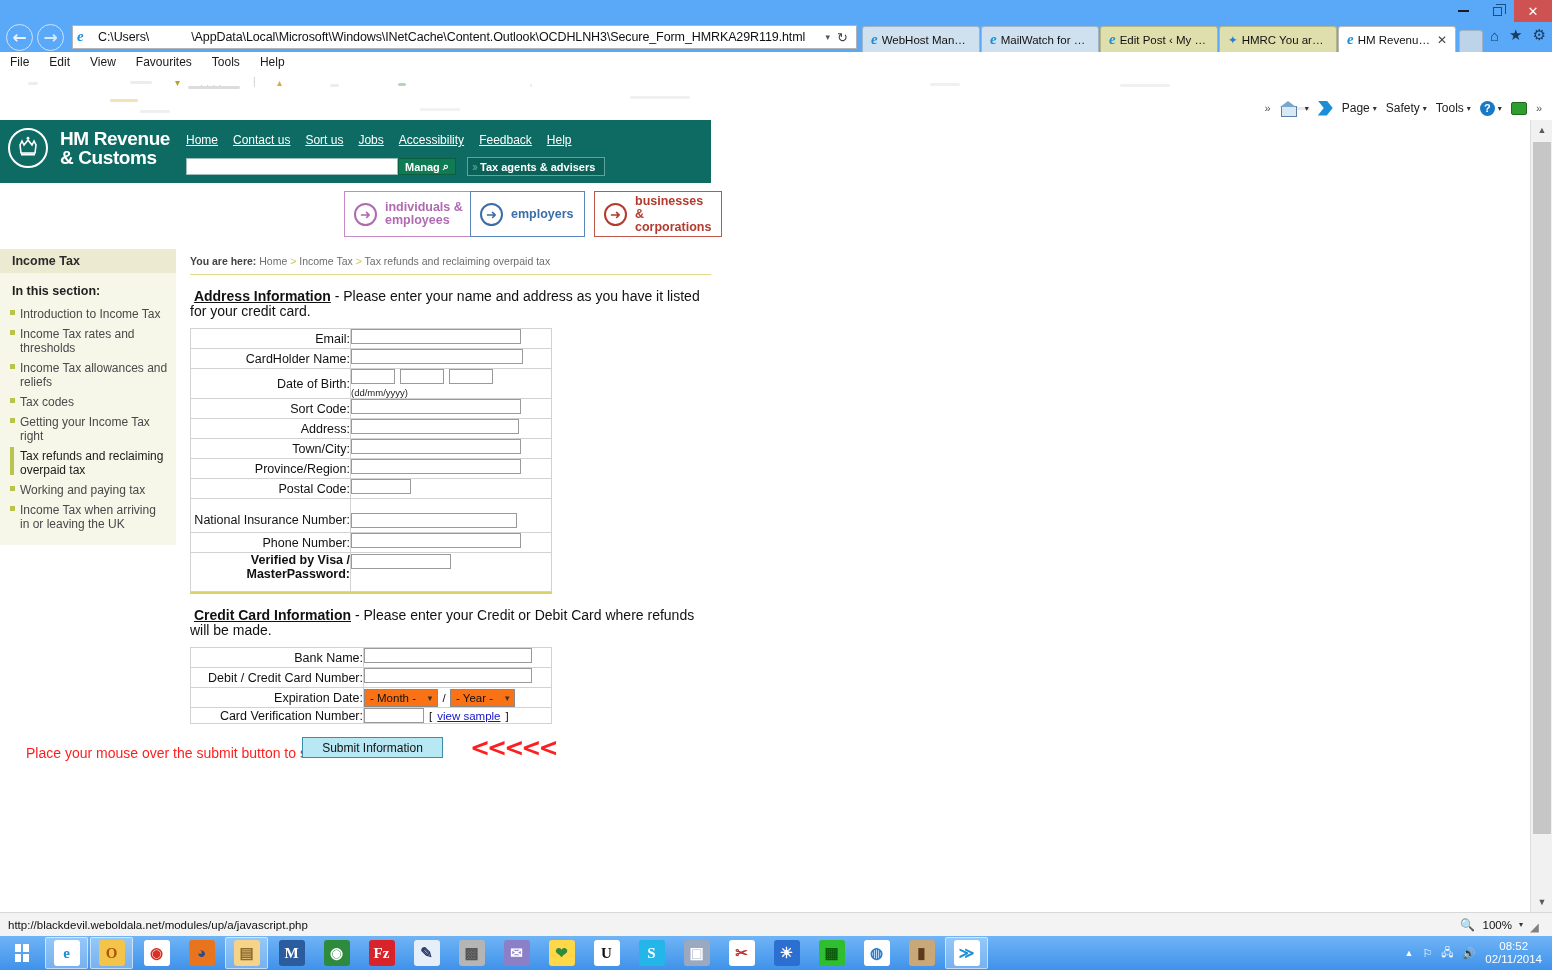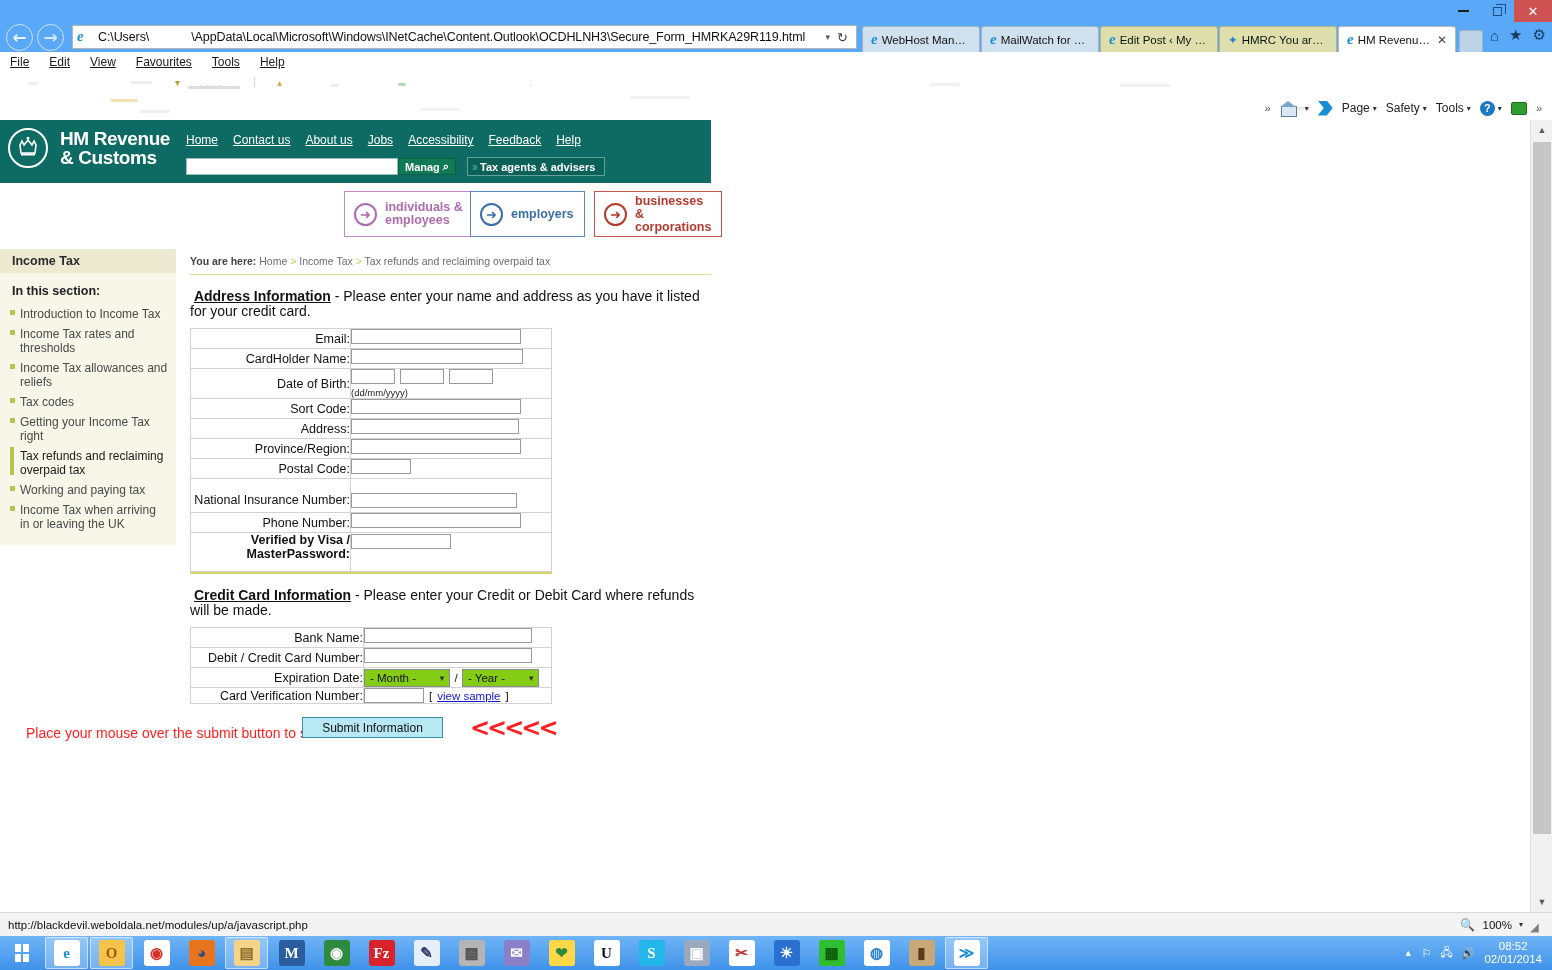--- a/index.html
+++ b/index.html
@@ -87,21 +87,21 @@
     position:absolute; right:6px; top:26px; display:flex; gap:10px; align-items:center;
     color:#163e63; font-size:15px;
   }
 
   
   .menubar {
     position:absolute; left:0; top:52px; width:1552px; height:20px;
     background:#ffffff; display:flex; align-items:center; padding-left:10px;
     font-size:12px; color:#1a1a1a;
   }
-  .menubar span { margin-right:20px;text-decoration:underline; }
+  .menubar span { margin-right:20px; }
 
   
   .favbar {
     position:absolute; left:0; top:72px; width:1552px; height:48px;
     background:#ffffff; overflow:hidden;
   }
   .ghost { position:absolute; color:#c9c9c9; font-size:10px; white-space:nowrap; }
   .ghost2 { position:absolute; background:#ededed; height:3px; border-radius:2px; }
 
   
@@ -230,22 +230,22 @@
   .w-168 { width:168px; }
   .dob { display:flex; gap:5px; }
   .dob .tbx { width:44px; }
   .hint { font-size:9.5px; color:#222; padding-top:3px; }
   .yellow-rule { height:2px; background:#d9d46a; width:362px; margin-top:0px; }
 
   table.frm2 { border-collapse:collapse; margin-top:9px; width:362px; }
   table.frm2 td { border:1px solid #d2d2d2; padding:0; }
   table.frm2 td.lbl { width:173px; }
   .sel {
-    height:18px; border:1px solid #8a8a8a; background:#84cc16; font-size:11.5px;
-    color:#111; display:inline-flex; align-items:center; padding:0 3px 0 5px; gap:22px;text-align:right;
+    height:18px; border:1px solid #8a8a8a; background:#f97316; font-size:11.5px;
+    color:#111; display:inline-flex; align-items:center; padding:0 3px 0 5px; gap:10px;text-align:right;
   }
   .sel .car { font-size:8px; color:#333; }
   .cvvrow { display:flex; align-items:center; gap:5px; }
   .viewsample { color:#1414c8; font-size:11.5px; text-decoration:underline; }
   .brk { color:#111; font-size:11.5px; }
 
   .warnrow { position:relative; height:40px; margin-top:10px; }
   .warntext {
     position:absolute; left:-164px; top:11px; color:#fd1f1f; font-size:14px; white-space:nowrap;
   }
@@ -426,21 +426,21 @@
             <rect x="6" y="18.5" width="14" height="2" fill="#fff"></rect>
           </svg>
         </span>
         <span class="logotext">
           <span>HM Revenue</span><br><span>&amp; Customs</span>
         </span>
       </div>
       <div class="hmrc-nav">
         <a>Home</a>
         <a>Contact us</a>
-        <a>About us</a>
+        <a>Sort us</a>
         <a>Jobs</a>
         <a>Accessibility</a>
         <a>Feedback</a>
         <a>Help</a>
       </div>
       <div class="hmrc-search">
         <span class="sinput"></span>
         <span class="sbtn">
           <span>Manag</span>
           <span class="mag">⌕</span>
@@ -523,20 +523,24 @@
               <div class="hint">(dd/mm/yyyy)</div>
             </td>
           </tr>
           <tr>
             <td class="lbl">Sort Code:</td>
             <td class="fld"><span class="tbx w-170"></span></td>
           </tr>
           <tr>
             <td class="lbl">Address:</td>
             <td class="fld"><span class="tbx w-168"></span></td>
+          </tr>
+          <tr>
+            <td class="lbl">Town/City:</td>
+            <td class="fld"><span class="tbx w-170"></span></td>
           </tr>
           <tr>
             <td class="lbl">Province/Region:</td>
             <td class="fld"><span class="tbx w-170"></span></td>
           </tr>
           <tr>
             <td class="lbl">Postal Code:</td>
             <td class="fld"><span class="tbx w-60"></span></td>
           </tr>
           <tr>
@@ -697,18 +701,18 @@
           <span class="ic" style="background: rgb(255, 255, 255); color: rgb(26, 143, 214);">≫</span>
         </div>
       </div>
     <div class="tray">
       <span style="font-size:9px;">▲</span>
       <span>⚐</span>
       <span>🖧</span>
       <span>🔊</span>
       <span class="clock">
         <span>08:52</span><br>
-        <span>02/01/2014</span>
+        <span>02/11/2014</span>
       </span>
     </div>
   </div>
 
 </div>
 
 </body></html>

